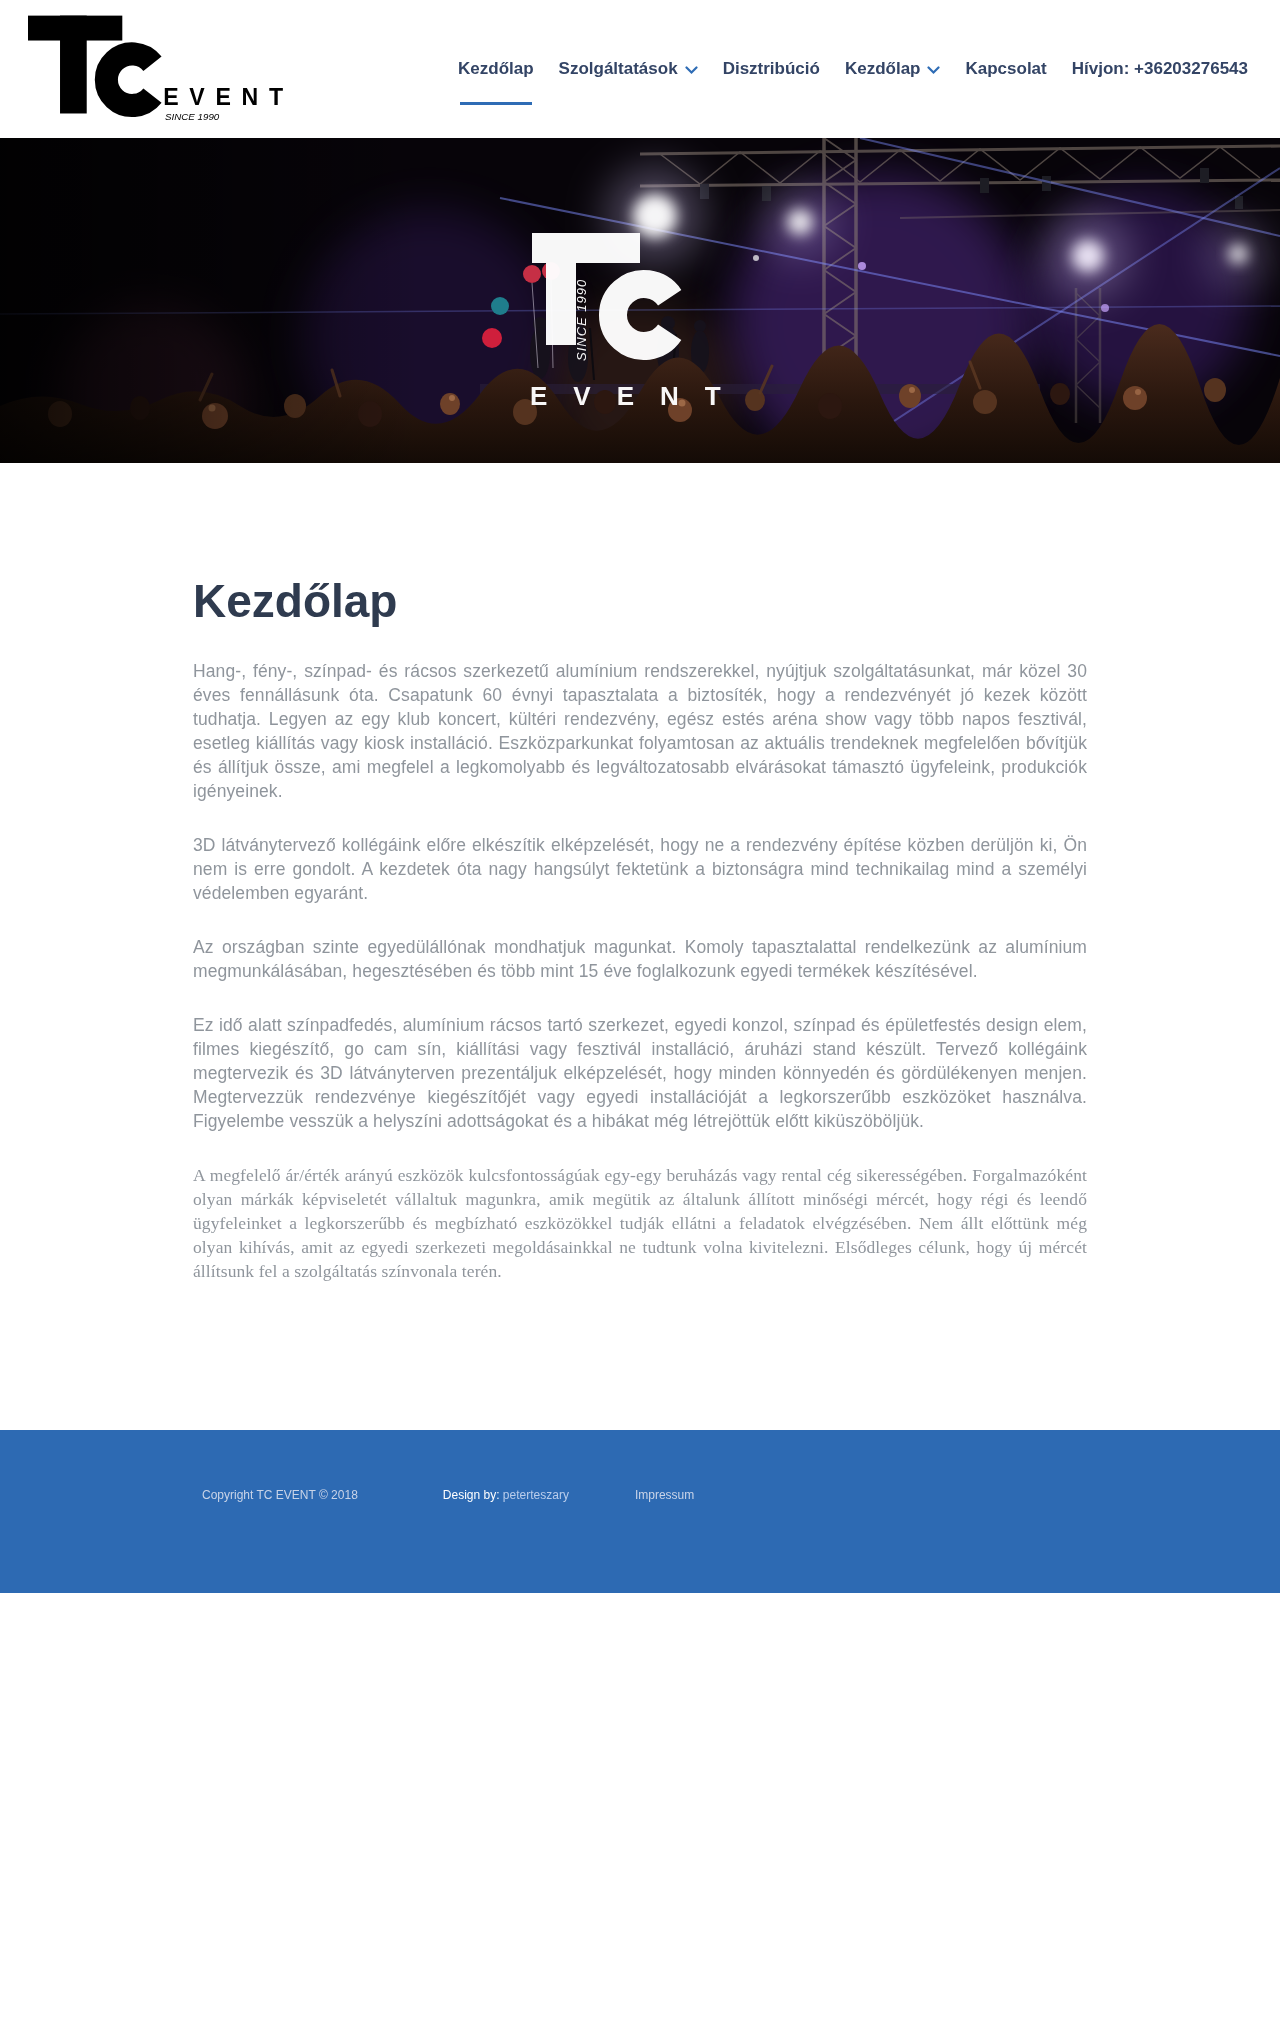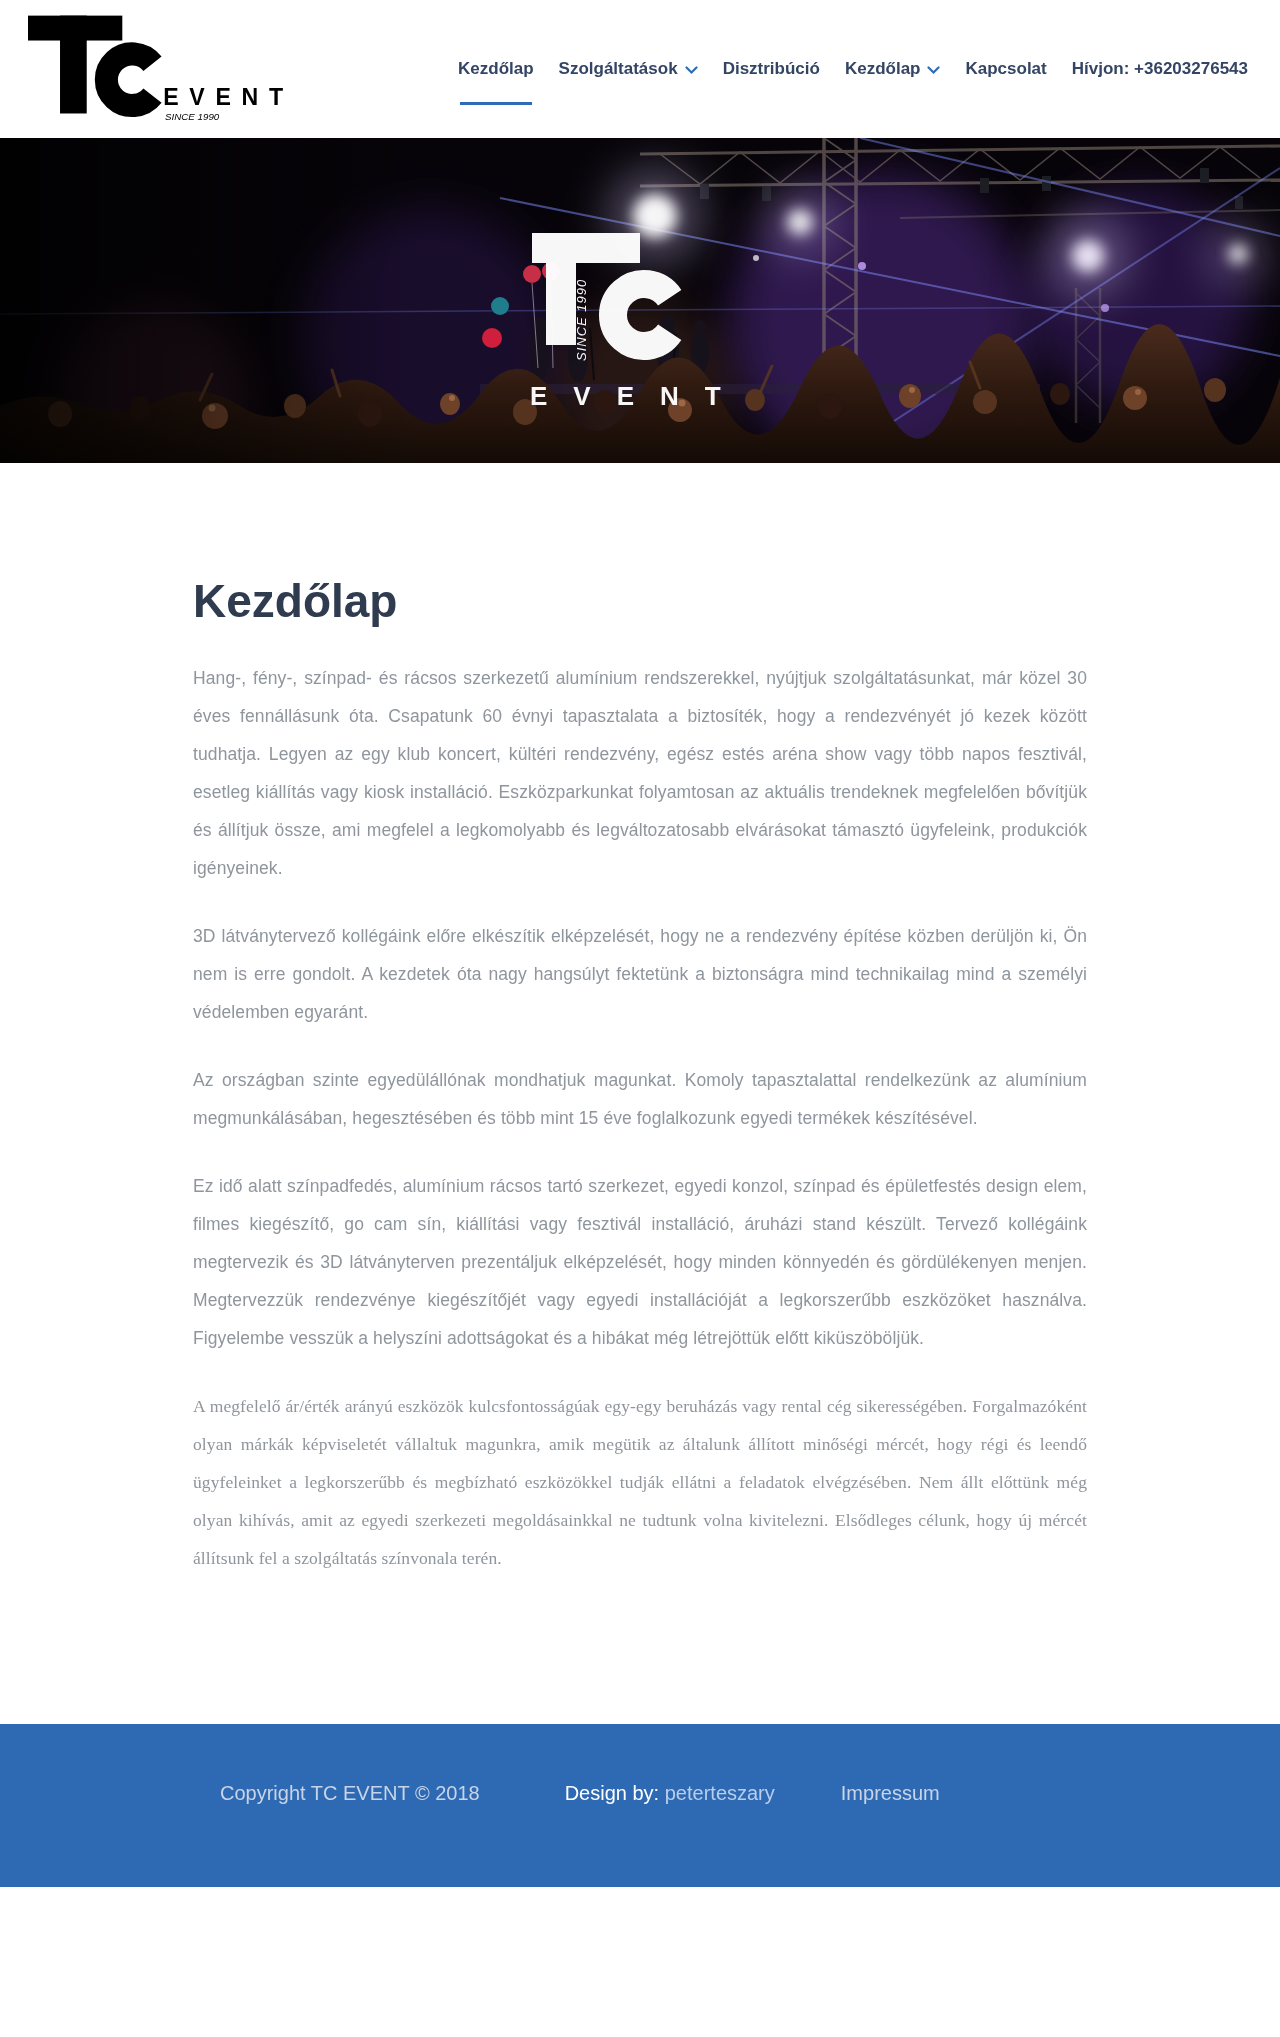--- a/index.html
+++ b/index.html
@@ -16,27 +16,27 @@
 
   
   .hero{position:relative;height:325px;background:#070409;overflow:hidden;}
   .hero-art{position:absolute;left:0;top:0;width:1280px;height:325px;}
   .hero-logo{position:absolute;left:524px;top:95px;}
 
   
   .content{padding:114px 0 140px 0;background:#ffffff;}
   .container{width:894px;margin:0 auto;}
   .page-title{margin:0 0 34px 0;font-size:46px;line-height:48px;font-weight:bold;color:#2f3b4f;}
-  .content p{margin:0 0 30px 0;font-size:17.5px;line-height:38px;color:#8f959c;
+  .content p{margin:0 0 30px 0;font-size:17.5px;line-height:24px;color:#8f959c;
              text-align:justify;letter-spacing:0.1px;}
   .content p:last-child{margin-bottom:7px;font-family:Liberation Serif, serif;}
 
   
   .site-footer{height:163px;background:#2d6ab3;}
-  .footer-inner{display:flex;align-items:center;padding-top:58px;font-size:20px;padding-left:18px;}
+  .footer-inner{display:flex;align-items:center;padding-top:58px;font-size:12px;}
   .copyright{color:#c9d4e8;margin-left:202px;}
   .design-by{margin-left:85px;color:#ffffff;white-space:nowrap;}
   .design-by a{color:#b9cdec;text-decoration:none;cursor:pointer;}
   .impressum{margin-left:66px;color:#c9d4e8;text-decoration:none;cursor:pointer;}
   .bottom-space{height:121px;background:#ffffff;}
 </style>
 </head>
 <body>
 
 <header class="site-header">

